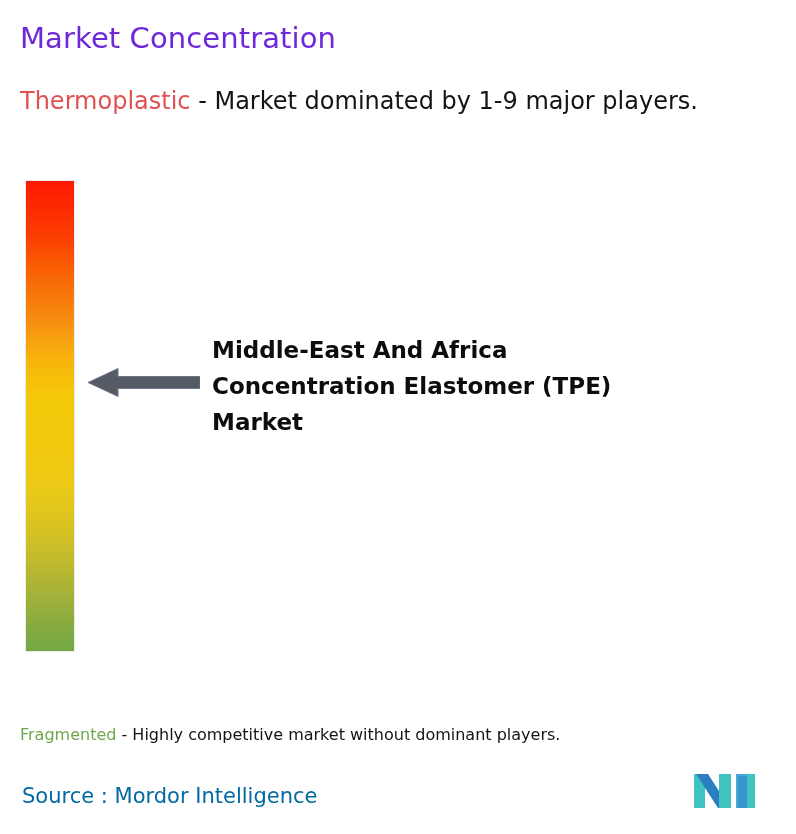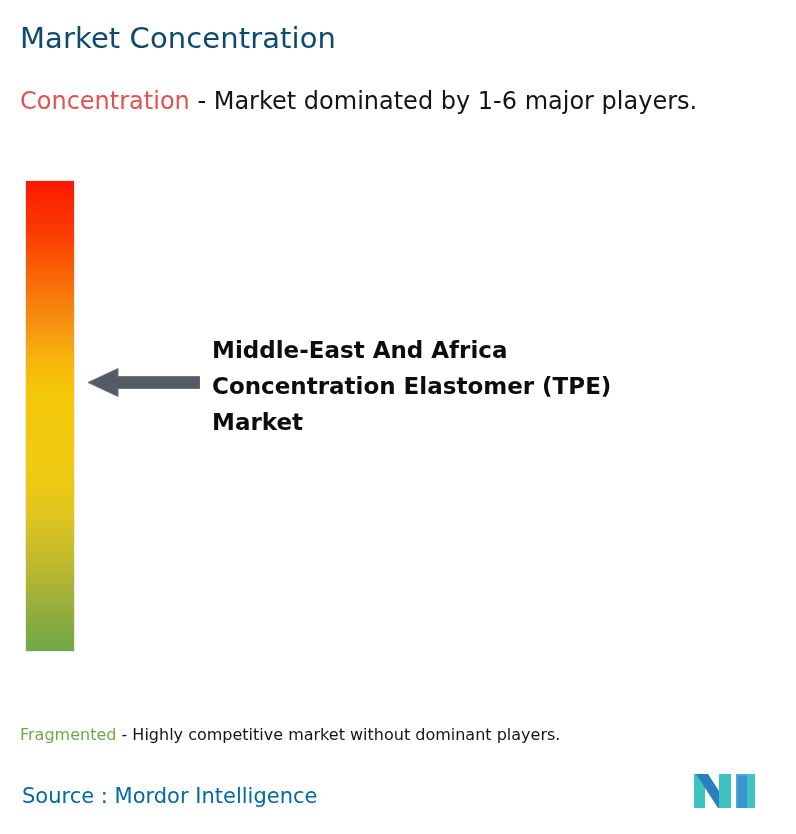--- a/index.html
+++ b/index.html
@@ -16,21 +16,21 @@
     -webkit-font-smoothing: antialiased;
   }
 
   
   .page-title {
     position: absolute;
     left: 20px;
     top: 20px;
     font-size: 29px;
     line-height: 36px;
-    color: #0c4a6e;
+    color: #6d28d9;
     font-weight: 400;
     letter-spacing: 0.1px;
     white-space: nowrap;
   }
 
   
   .legend-top {
     position: absolute;
     left: 20px;
     top: 85px;
@@ -125,21 +125,21 @@
     width: 62px;
     height: 42px;
   }
 </style>
 </head>
 <body>
 
 <div class="page-title">Market Concentration</div>
 
 <div class="legend-top">
-  <span class="legend-term-consolidated">Concentration</span><span class="legend-desc"> - Market dominated by 1-6 major players.</span>
+  <span class="legend-term-consolidated">Thermoplastic</span><span class="legend-desc"> - Market dominated by 1-9 major players.</span>
 </div>
 
 <div class="gradient-bar"></div>
 
 <div class="callout-arrow">
   <svg width="112" height="29" viewBox="0 0 112 29" xmlns="http://www.w3.org/2000/svg">
     <polygon points="0,14.5 30,0.5 30,8.5 112,8.5 112,20.5 30,20.5 30,28.5" fill="#545b64" stroke="#6d7687" stroke-width="1"></polygon>
   </svg>
 </div>
 

